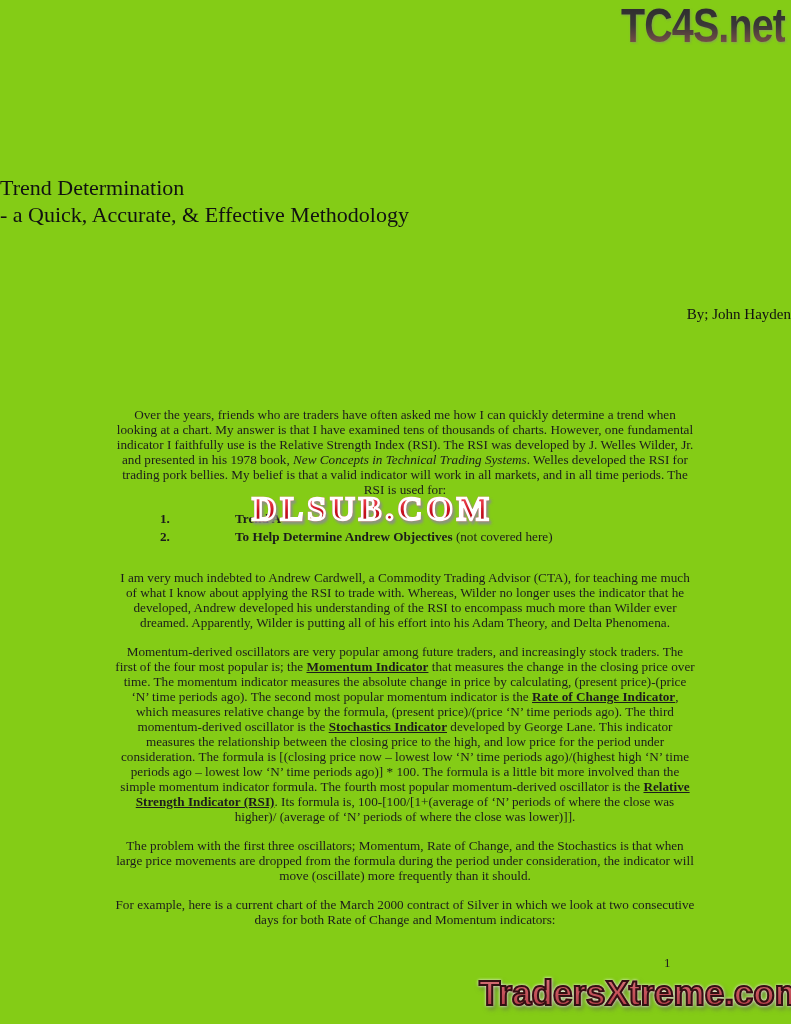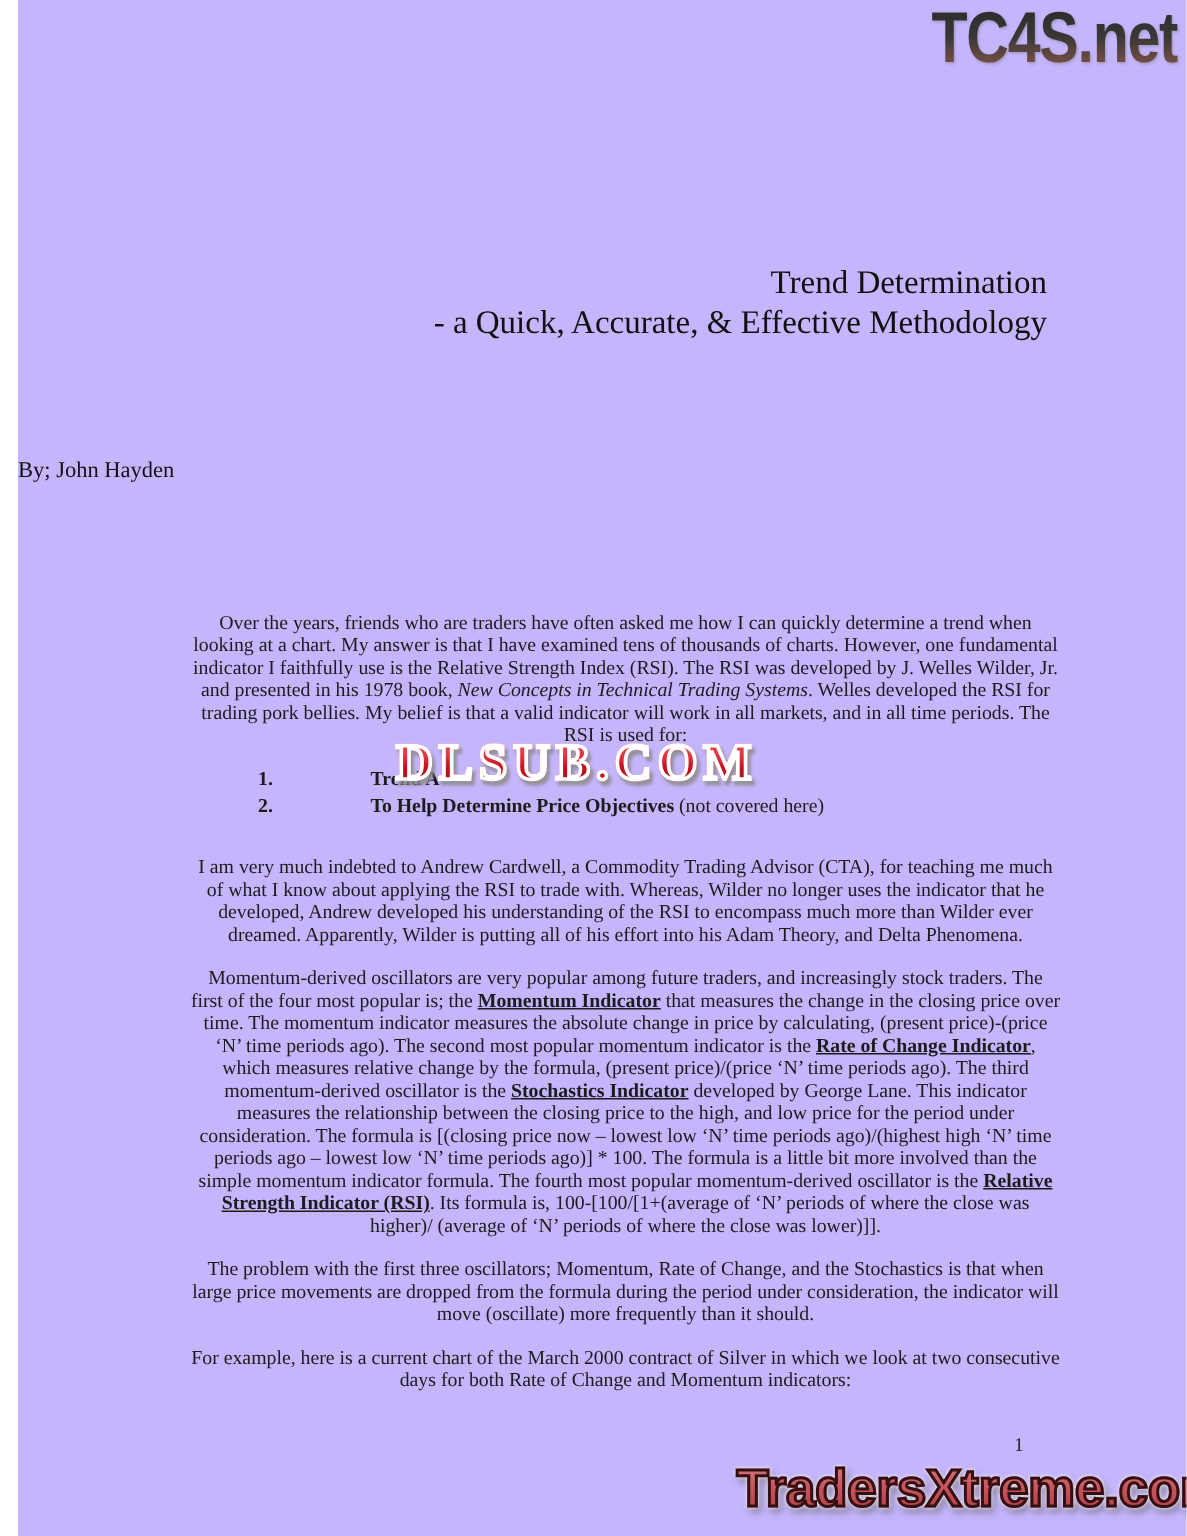--- a/index.html
+++ b/index.html
@@ -1,31 +1,31 @@
 <!DOCTYPE html>
 <html><head>
 <meta charset="utf-8">
 <style>
   html,body{margin:0;padding:0;background:#ffffff;}
   body{width:791px;height:1024px;position:relative;font-family:"Liberation Serif",serif;color:#1c1c1c;overflow:hidden;}
 
-  .page{position:absolute;inset:0;background:#c4b5fd;margin-left:12px;}
+  .page{position:absolute;inset:0;background:#84cc16;}
 
   
   .tc4s{position:absolute;top:0;right:6px;font-family:"Liberation Sans",sans-serif;font-weight:bold;
         font-size:48px;letter-spacing:-1px;line-height:52px;
         background:linear-gradient(180deg,#2c2c2c 8%,#3a3837 48%,#6e4c44 78%,#96685c 100%);
         -webkit-background-clip:text;background-clip:text;color:transparent;
         transform:scaleX(.82);transform-origin:100% 0;
         filter:drop-shadow(1px 1px 1px rgba(130,130,130,.55));}
 
-  .title{position:absolute;top:174px;left:0;width:686px;text-align:right;
+  .title{position:absolute;top:174px;left:0;width:686px;text-align:left;
          font-size:22px;line-height:27px;color:#111;}
 
-  .byline{position:absolute;top:306px;left:0;width:791px;text-align:left;font-size:15px;color:#111;}
+  .byline{position:absolute;top:306px;left:0;width:791px;text-align:right;font-size:15px;color:#111;}
 
   .content{position:absolute;left:115px;top:407px;width:580px;font-size:13.2px;line-height:15px;text-align:left;}
   .content p{margin:0 0 14px 0;text-align:center;}
   .content p.last{margin-bottom:0;}
   .it{font-style:italic;}
   .ul{text-decoration:underline;font-weight:bold;}
   .bd{font-weight:bold;}
 
   .uses-list{margin:0 0 26px 0;}
   .list-item{display:flex;margin-bottom:3px;font-weight:bold;}
@@ -68,21 +68,21 @@
   <div class="content">
     <p><span>Over the years, friends who are traders have often asked me how I can quickly determine a trend when looking at a chart. My answer is that I have examined tens of thousands of charts. However, one fundamental indicator I faithfully use is the Relative Strength Index (RSI). The RSI was developed by J. Welles Wilder, Jr. and presented in his 1978 book, </span><span class="it">New Concepts in Technical Trading Systems</span><span>. Welles developed the RSI for trading pork bellies. My belief is that a valid indicator will work in all markets, and in all time periods.  The RSI is used for:</span></p>
 
     <div class="uses-list">
       <div class="list-item">
         <span class="li-num">1.</span>
         <span class="li-label"><span class="bd">Trend A</span><span class="li-rest"></span></span>
       </div>
       <div class="list-item">
         <span class="li-num">2.</span>
-        <span class="li-label"><span class="bd">To Help Determine Price Objectives</span><span class="li-rest"> (not covered here)</span></span>
+        <span class="li-label"><span class="bd">To Help Determine Andrew Objectives</span><span class="li-rest"> (not covered here)</span></span>
       </div>
     </div>
 
     <p><span>I am very much indebted to Andrew Cardwell, a Commodity Trading Advisor (CTA), for teaching me much of what I know about applying the RSI to trade with. Whereas, Wilder no longer uses the indicator that he developed, Andrew developed his understanding of the RSI to encompass much more than Wilder ever dreamed. Apparently, Wilder is putting all of his effort into his Adam Theory, and Delta Phenomena.</span></p>
     <p><span>Momentum-derived oscillators are very popular among future traders, and increasingly stock traders. The first of the four most popular is; the </span><span class="ul">Momentum Indicator</span><span> that measures the change in the closing price over time. The momentum indicator measures the absolute change in price by calculating,  (present price)-(price ‘N’ time periods ago). The second most popular momentum indicator is the </span><span class="ul">Rate of Change Indicator</span><span>, which measures relative change by the formula, (present price)/(price ‘N’ time periods ago). The third momentum-derived oscillator is the </span><span class="ul">Stochastics Indicator</span><span> developed by George Lane. This indicator measures the relationship between the closing price to the high, and low price for the period under consideration. The formula is [(closing price now – lowest low ‘N’ time periods ago)/(highest high ‘N’ time periods ago – lowest low ‘N’ time periods ago)] * 100. The formula is a little bit more involved than the simple momentum indicator formula. The fourth most popular momentum-derived oscillator is the </span><span class="ul">Relative Strength Indicator (RSI)</span><span>. Its formula is, 100-[100/[1+(average of ‘N’ periods of where the close was higher)/ (average of ‘N’ periods of where the close was lower)]].</span></p>
     <p><span>The problem with the first three oscillators; Momentum, Rate of Change, and the Stochastics is that when large price movements are dropped from the formula during the period under consideration, the indicator will move (oscillate) more frequently than it should.</span></p>
     <p class="last"><span>For example, here is a current chart of the March 2000 contract of Silver in which we look at two consecutive days for both Rate of Change and Momentum indicators:</span></p>
   </div>
 
   <div class="dlsub">DLSUB.COM</div>

